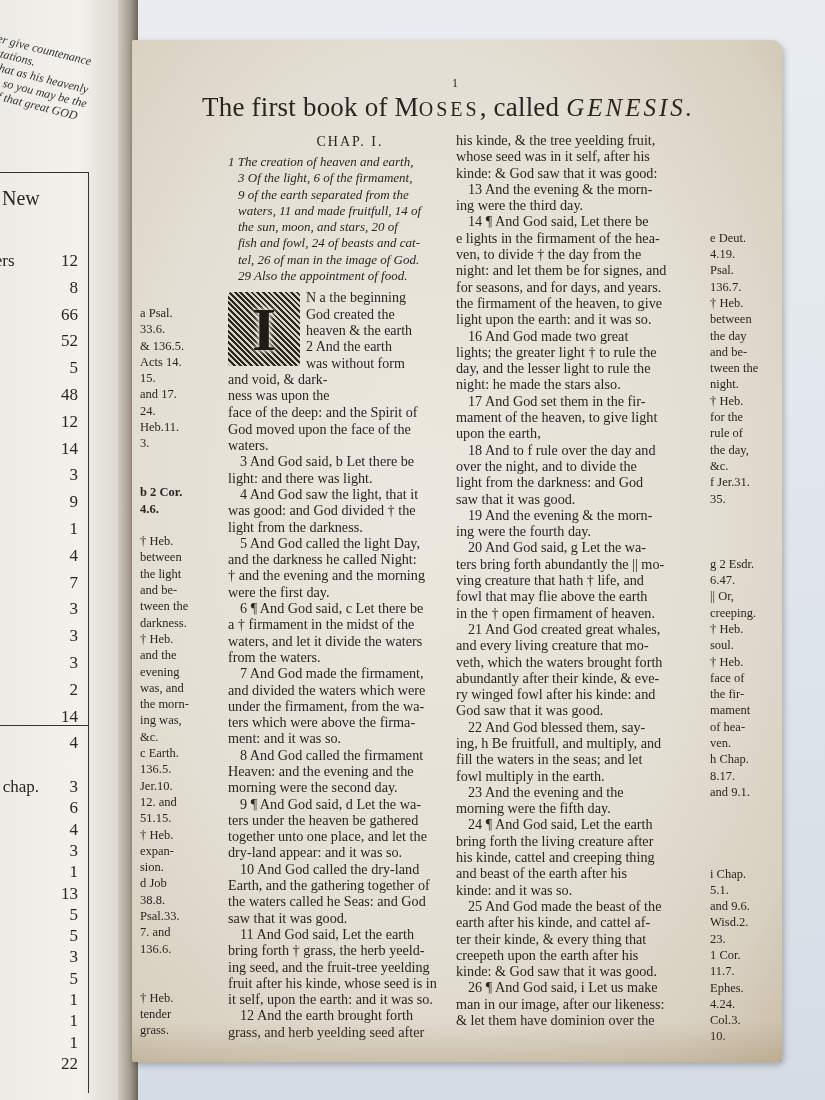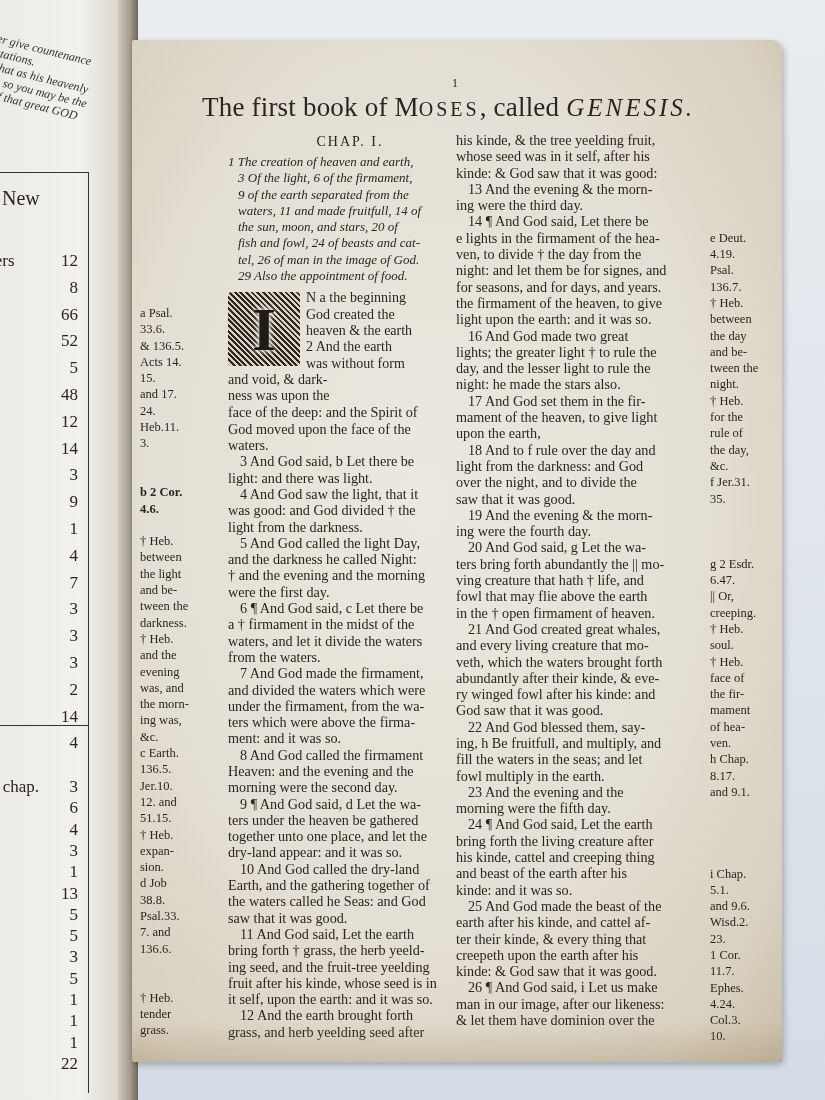--- a/index.html
+++ b/index.html
@@ -291,22 +291,22 @@
         <div class="line">the firmament of the heaven, to give</div>
         <div class="line">light upon the earth: and it was so.</div>
         <div class="line indent">16 And God made two great</div>
         <div class="line">lights; the greater light † to rule the</div>
         <div class="line">day, and the lesser light to rule the</div>
         <div class="line">night: he made the stars also.</div>
         <div class="line indent">17 And God set them in the fir-</div>
         <div class="line">mament of the heaven, to give light</div>
         <div class="line">upon the earth,</div>
         <div class="line indent">18 And to f rule over the day and</div>
+        <div class="line">over the night, and to divide the</div>
         <div class="line">light from the darkness: and God</div>
-        <div class="line">over the night, and to divide the</div>
         <div class="line">saw that it was good.</div>
         <div class="line indent">19 And the evening &amp; the morn-</div>
         <div class="line">ing were the fourth day.</div>
         <div class="line indent">20 And God said, g Let the wa-</div>
         <div class="line">ters bring forth abundantly the || mo-</div>
         <div class="line">ving creature that hath † life, and</div>
         <div class="line">fowl that may flie above the earth</div>
         <div class="line">in the † open firmament of heaven.</div>
         <div class="line indent">21 And God created great whales,</div>
         <div class="line">and every living creature that mo-</div>

